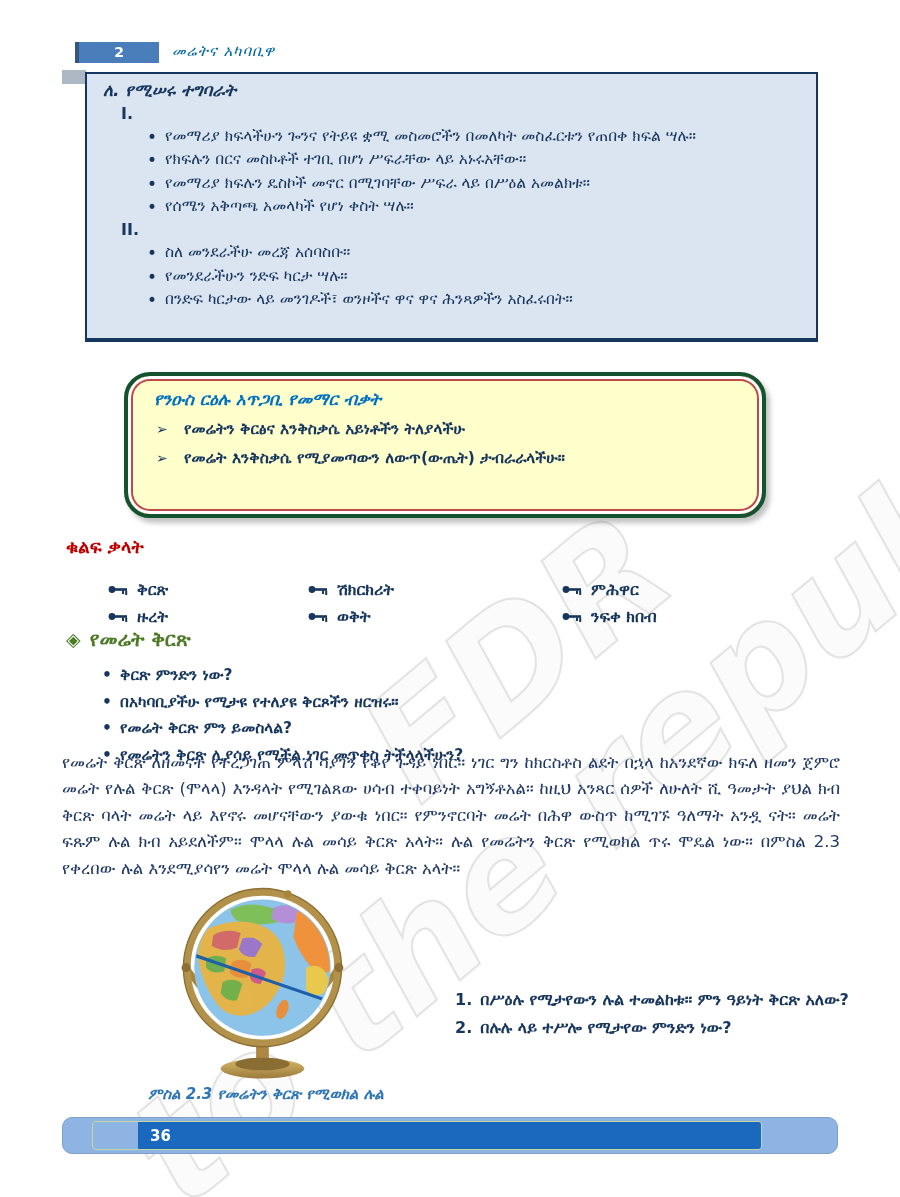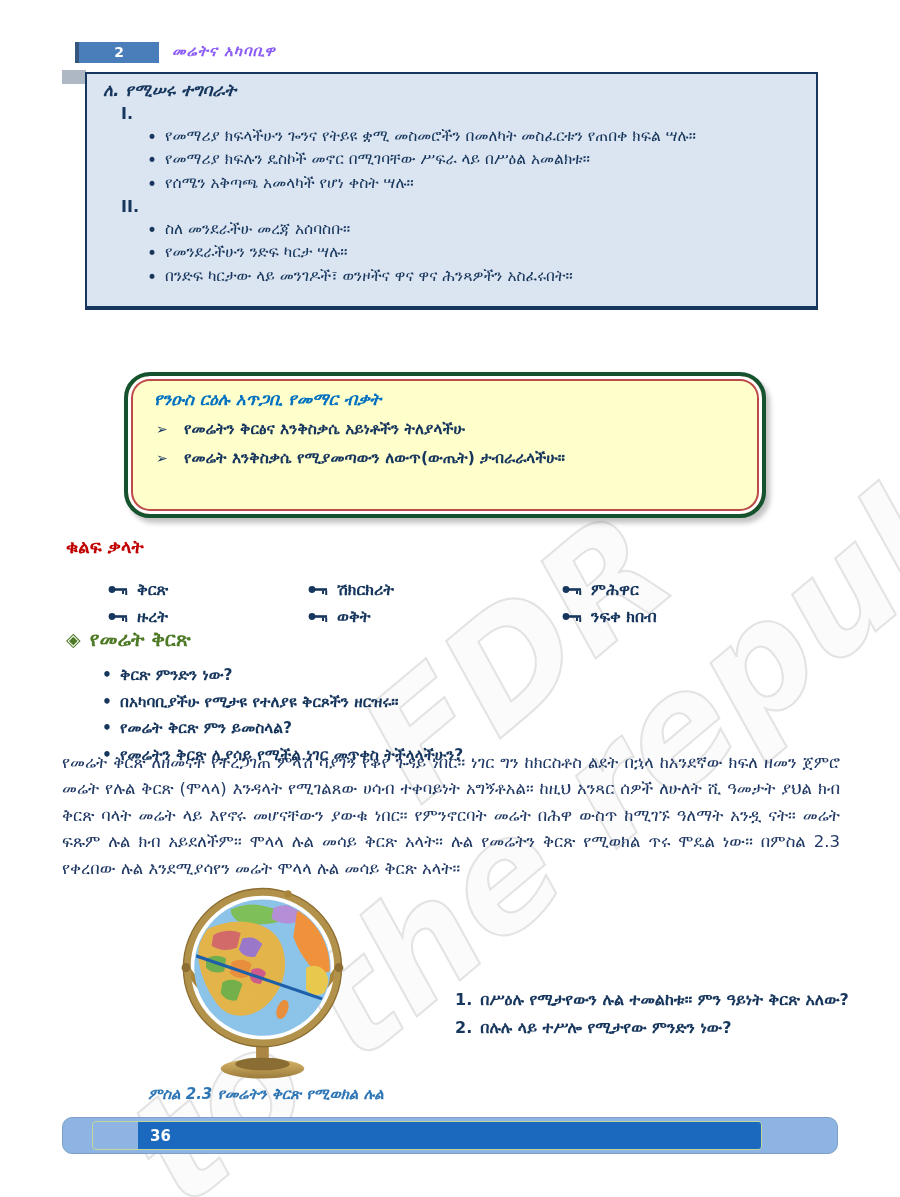--- a/index.html
+++ b/index.html
@@ -11,26 +11,26 @@
   .wm{position:absolute;z-index:0;white-space:nowrap;font-weight:bold;font-style:italic;
       color:#fbfbfb;-webkit-text-stroke:2px #e3e3e3;transform-origin:0 0;pointer-events:none;}
   .wm1{left:95px;top:1105px;font-size:150px;transform:rotate(-40deg);}
   .wm2{left:330px;top:700px;font-size:150px;transform:rotate(-40deg);}
 
   .layer{position:absolute;inset:0;z-index:1;}
 
   
   .chip{left:75px;top:42px;width:80px;height:21px;background:#4A7EBB;border-left:4px solid #35577f;
         color:#fff;font-weight:bold;font-size:14px;text-align:center;line-height:21px;}
-  .chapter-title{left:172px;top:42px;font-size:15px;font-weight:bold;font-style:italic;color:#8b5cf6;letter-spacing:1px;}
+  .chapter-title{left:172px;top:42px;font-size:15px;font-weight:normal;font-style:italic;color:#0369a1;letter-spacing:1px;}
 
   .gray-tab{left:62px;top:70px;width:24px;height:14px;background:#aeb8c4;}
 
   
-  .actbox{left:85px;top:72px;width:733px;height:238px;background:#DBE5F1;
+  .actbox{left:85px;top:72px;width:733px;height:270px;background:#DBE5F1;
           border:2px solid #17365D;border-bottom-width:4px;box-sizing:border-box;
           padding:6px 16px 4px 16px;}
   .act-title{font-size:17px;font-weight:bold;font-style:italic;color:#17365D;margin-bottom:2px;}
   .grp{font-size:16px;font-weight:bold;margin-left:18px;line-height:1.45;}
   .bullet{position:relative;margin-left:42px;padding-left:20px;font-size:15.5px;line-height:1.5;color:#17365D;}
   .bullet::before{content:"\2022";position:absolute;left:2px;top:0;font-size:17px;}
 
   
   .orange{left:62px;top:329px;width:758px;height:37px;background:#E36C0A;color:#ffffff;
           font-size:20px;font-weight:bold;line-height:37px;padding-left:10px;box-sizing:border-box;}
@@ -91,20 +91,21 @@
   <div class="layer">
 
     <div class="abs chip">2</div>
     <div class="abs chapter-title">መሬትና አካባቢዋ</div>
 
     <div class="abs gray-tab"></div>
     <div class="abs actbox">
       <div class="act-title">ለ. የሚሠሩ ተግባራት</div>
       <div class="grp">I.</div>
       <div class="bullet">የመማሪያ ክፍላችሁን ጐንና የትይዩ ቋሚ መስመሮችን በመለካት መስፈርቱን የጠበቀ ክፍል ሣሉ።</div>
+      <div class="bullet">የክፍሉን በርና መስኮቶች ተገቢ በሆነ ሥፍራቸው ላይ አኑሩአቸው።</div>
       <div class="bullet">የመማሪያ ክፍሉን ዴስኮች መኖር በሚገባቸው ሥፍራ ላይ በሥዕል አመልክቱ።</div>
       <div class="bullet">የሰሜን አቅጣጫ አመላካች የሆነ ቀስት ሣሉ።</div>
       <div class="grp">II.</div>
       <div class="bullet">ስለ መንደራችሁ መረጃ አሰባስቡ።</div>
       <div class="bullet">የመንደራችሁን ንድፍ ካርታ ሣሉ።</div>
       <div class="bullet">በንድፍ ካርታው ላይ መንገዶች፣ ወንዞችና ዋና ዋና ሕንጻዎችን አስፈሩበት።</div>
     </div>
 
 
     <div class="abs comp">

